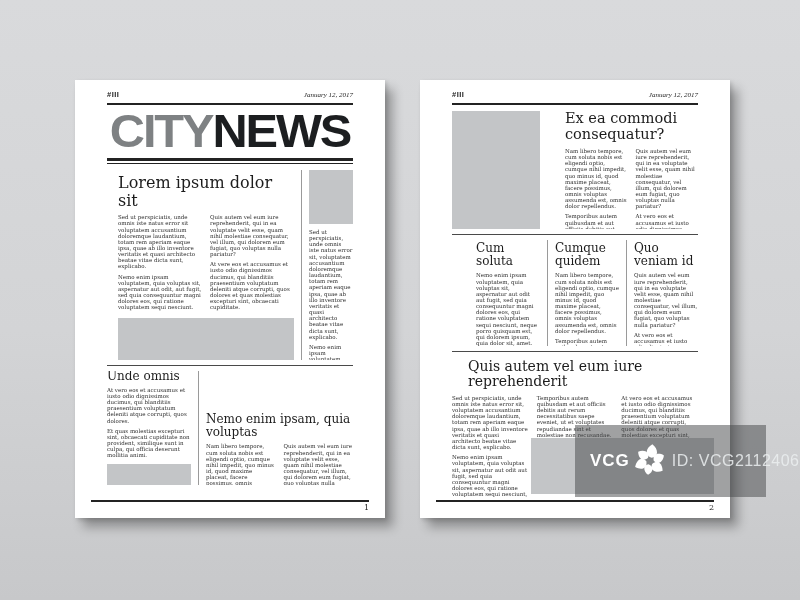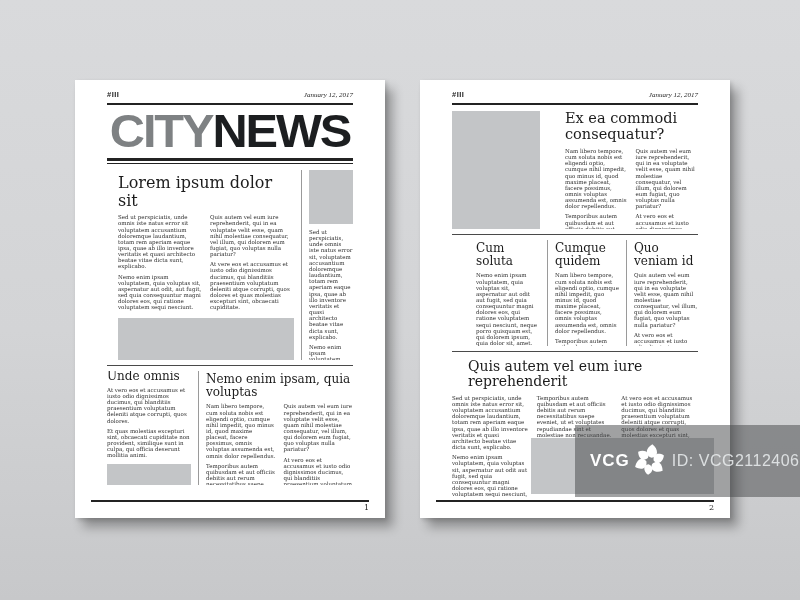--- a/index.html
+++ b/index.html
@@ -48,35 +48,35 @@
 
   .lp-top{display:flex;height:190px;margin-top:6px;overflow:hidden;}
   .lp-main{width:176px;display:flex;flex-direction:column;min-width:0;margin-left:11px;}
   .ph-big{flex:1;margin-top:3px;min-height:36px;}
   .lp-side{flex:1;min-width:0;}
   .ph-side{height:54px;margin-bottom:5px;}
 
   .lp-bottom{display:flex;height:114px;overflow:hidden;}
   .lp-b-left{width:84px;display:flex;flex-direction:column;min-width:0;justify-content:center;}
   .ph-small{flex:1;margin-top:2px;min-height:24px;}
-  .lp-b-right{flex:1;min-width:0;}
+  .lp-b-right{flex:1;min-width:0;margin-top:40px;}
 
   .rp-top{display:flex;height:118px;margin-top:6px;overflow:hidden;gap:16px;}
   .ph-lead2{width:88px;flex:none;margin-right:9px;}
   .rp-main{flex:1;min-width:0;}
   .rp-mid{display:flex;height:106px;overflow:hidden;margin-left:24px;}
   .rp-bottom{height:140px;overflow:hidden;}
   .ph-rpb{position:absolute;left:111px;right:16px;top:358px;height:56px;}
 
   .pfoot{position:absolute;left:16px;right:16px;bottom:6px;}
   .pfoot .frule{border-top:2.5px solid #232323;}
   .pnum{text-align:right;font-size:8px;color:#1d1d1d;margin-top:1px;}
 
   .wm-band{
-    position:absolute;left:575px;top:425px;width:225px;height:72px;
+    position:absolute;left:575px;top:425px;width:191px;height:72px;
     background:rgba(72,74,77,0.52);
     display:flex;align-items:center;
   }
   .wm-logo{
     font-family:"Liberation Sans",sans-serif;font-weight:bold;color:#ffffff;
     font-size:17px;letter-spacing:1px;margin-left:15px;
   }
   .wm-pin{width:40px;height:44px;margin:0 2px 0 0;flex:none;}
   .wm-id{
     font-family:"Liberation Sans",sans-serif;font-size:16px;color:rgba(235,238,240,0.85);

